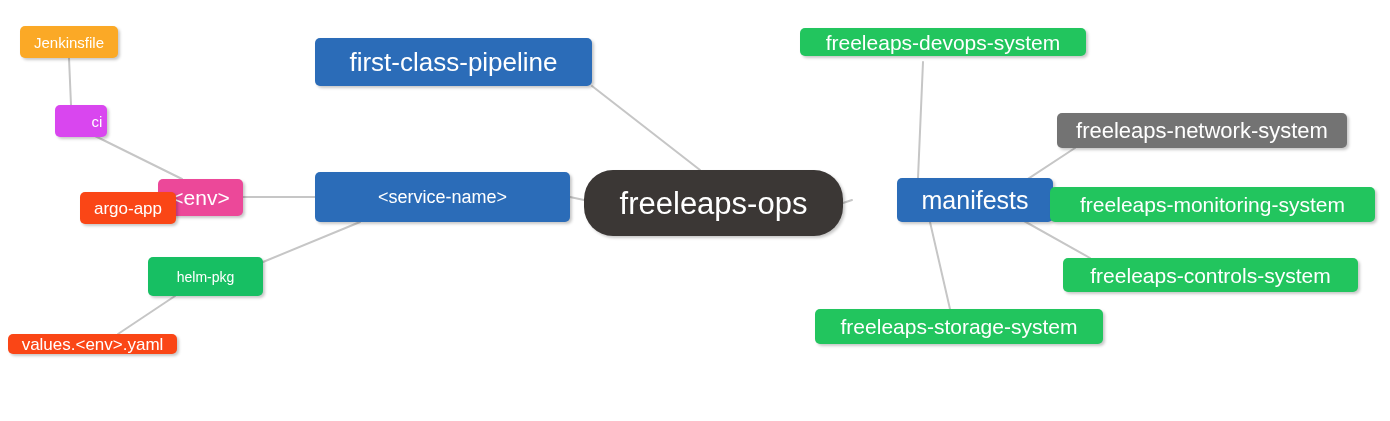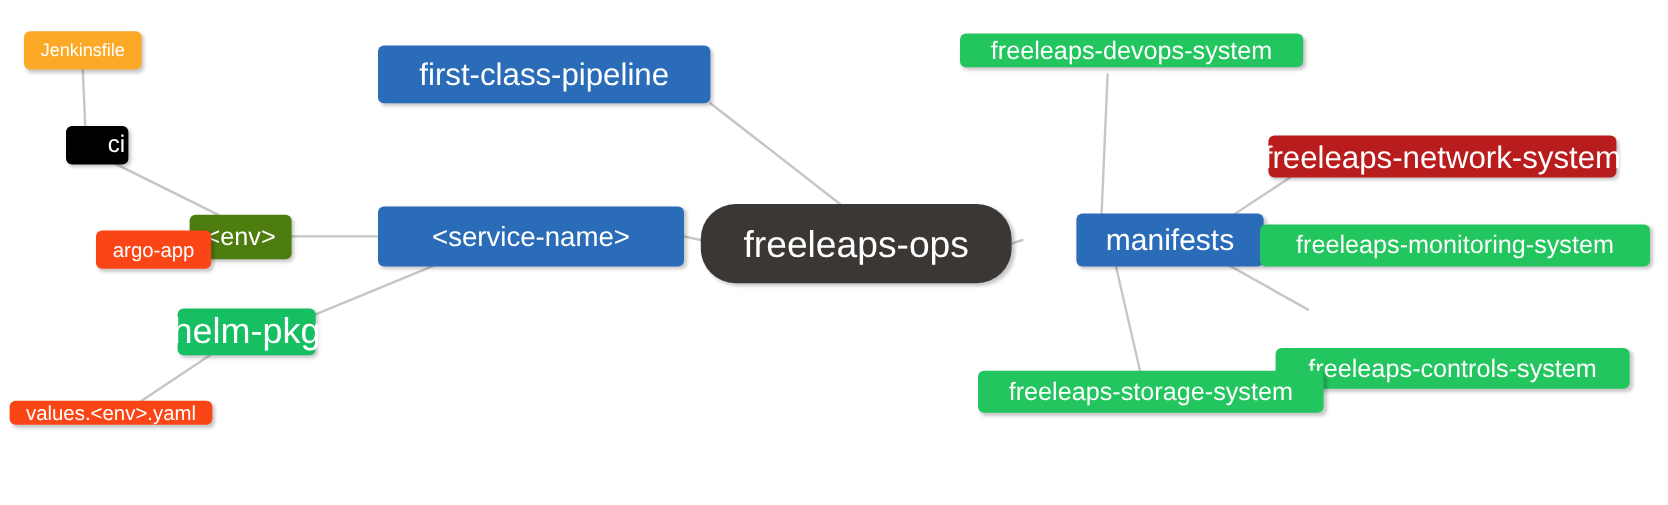--- a/index.html
+++ b/index.html
@@ -62,56 +62,56 @@
       <line x1="918" y1="178" x2="923" y2="62" stroke="#c6c6c6" stroke-width="2" stroke-linecap="round"></line>
       <line x1="1008" y1="192" x2="1075" y2="148" stroke="#c6c6c6" stroke-width="2" stroke-linecap="round"></line>
       <line x1="1008" y1="204" x2="1050" y2="204" stroke="#c6c6c6" stroke-width="2" stroke-linecap="round"></line>
       <line x1="1008" y1="212" x2="1090" y2="258" stroke="#c6c6c6" stroke-width="2" stroke-linecap="round"></line>
       <line x1="930" y1="222" x2="950" y2="309" stroke="#c6c6c6" stroke-width="2" stroke-linecap="round"></line>
     </svg>
   <div id="node-layer">
       <div class="node" style="left: 584px; top: 170px; width: 259px; height: 66px; background: rgb(59, 55, 53); font-size: 31px; border-radius: 29px;">
         <span class="node-label">freeleaps-ops</span>
       </div>
-      <div class="node" style="left: 315px; top: 172px; width: 255px; height: 50px; background: rgb(43, 108, 184); font-size: 23px;">
+      <div class="node" style="left: 315px; top: 172px; width: 255px; height: 50px; background: rgb(43, 108, 184); font-size: 18px;">
         <span class="node-label">&lt;service-name&gt;</span>
       </div>
       <div class="node" style="left: 315px; top: 38px; width: 277px; height: 48px; background: rgb(43, 108, 184); font-size: 26px;">
         <span class="node-label">first-class-pipeline</span>
       </div>
       <div class="node" style="left: 852px; top: 178px; width: 156px; height: 44px; background: rgb(43, 108, 184); font-size: 25px; margin-left: 45px;">
         <span class="node-label">manifests</span>
       </div>
-      <div class="node" style="left: 158px; top: 179px; width: 85px; height: 37px; background: #4d7c0f; font-size: 21px;">
+      <div class="node" style="left: 158px; top: 179px; width: 85px; height: 37px; background: #ec4899; font-size: 21px;">
         <span class="node-label">&lt;env&gt;</span>
       </div>
-      <div class="node" style="left: 148px; top: 257px; width: 115px; height: 39px; background: rgb(23, 191, 99); font-size: 30px;">
+      <div class="node" style="left: 148px; top: 257px; width: 115px; height: 39px; background: rgb(23, 191, 99); font-size: 14px;">
         <span class="node-label">helm-pkg</span>
       </div>
       <div class="node" style="left: 20px; top: 26px; width: 98px; height: 32px; background: rgb(251, 169, 38); font-size: 15px;">
         <span class="node-label">Jenkinsfile</span>
       </div>
-      <div class="node" style="left: 55px; top: 105px; width: 32px; height: 32px; background: #000000; font-size: 20px; padding-left: 42px;">
+      <div class="node" style="left: 55px; top: 105px; width: 32px; height: 32px; background: #d946ef; font-size: 15px; padding-left: 42px;">
         <span class="node-label">ci</span>
       </div>
       <div class="node" style="left: 32px; top: 192px; width: 96px; height: 32px; background: rgb(250, 70, 22); font-size: 17px; margin-left: 48px;">
         <span class="node-label">argo-app</span>
       </div>
       <div class="node" style="left: 8px; top: 334px; width: 169px; height: 20px; background: rgb(250, 70, 22); font-size: 17px;">
         <span class="node-label">values.&lt;env&gt;.yaml</span>
       </div>
       <div class="node" style="left: 800px; top: 28px; width: 286px; height: 28px; background: rgb(34, 197, 94); font-size: 21px;">
         <span class="node-label">freeleaps-devops-system</span>
       </div>
-      <div class="node" style="left: 1057px; top: 113px; width: 290px; height: 35px; background: #b91c1c; font-size: 26px;">
+      <div class="node" style="left: 1057px; top: 113px; width: 290px; height: 35px; background: #737373; font-size: 22px;">
         <span class="node-label">freeleaps-network-system</span>
       </div>
       <div class="node" style="left: 1050px; top: 187px; width: 325px; height: 35px; background: rgb(34, 197, 94); font-size: 21px;">
         <span class="node-label">freeleaps-monitoring-system</span>
       </div>
-      <div class="node" style="left: 1063px; top: 258px; width: 295px; height: 34px; background: rgb(34, 197, 94); font-size: 21px; margin-top: 32px;">
+      <div class="node" style="left: 1063px; top: 258px; width: 295px; height: 34px; background: rgb(34, 197, 94); font-size: 21px;">
         <span class="node-label">freeleaps-controls-system</span>
       </div>
       <div class="node" style="left: 815px; top: 309px; width: 288px; height: 35px; background: rgb(34, 197, 94); font-size: 21px;">
         <span class="node-label">freeleaps-storage-system</span>
       </div>
     </div>
 </div>
 
 </body></html>

